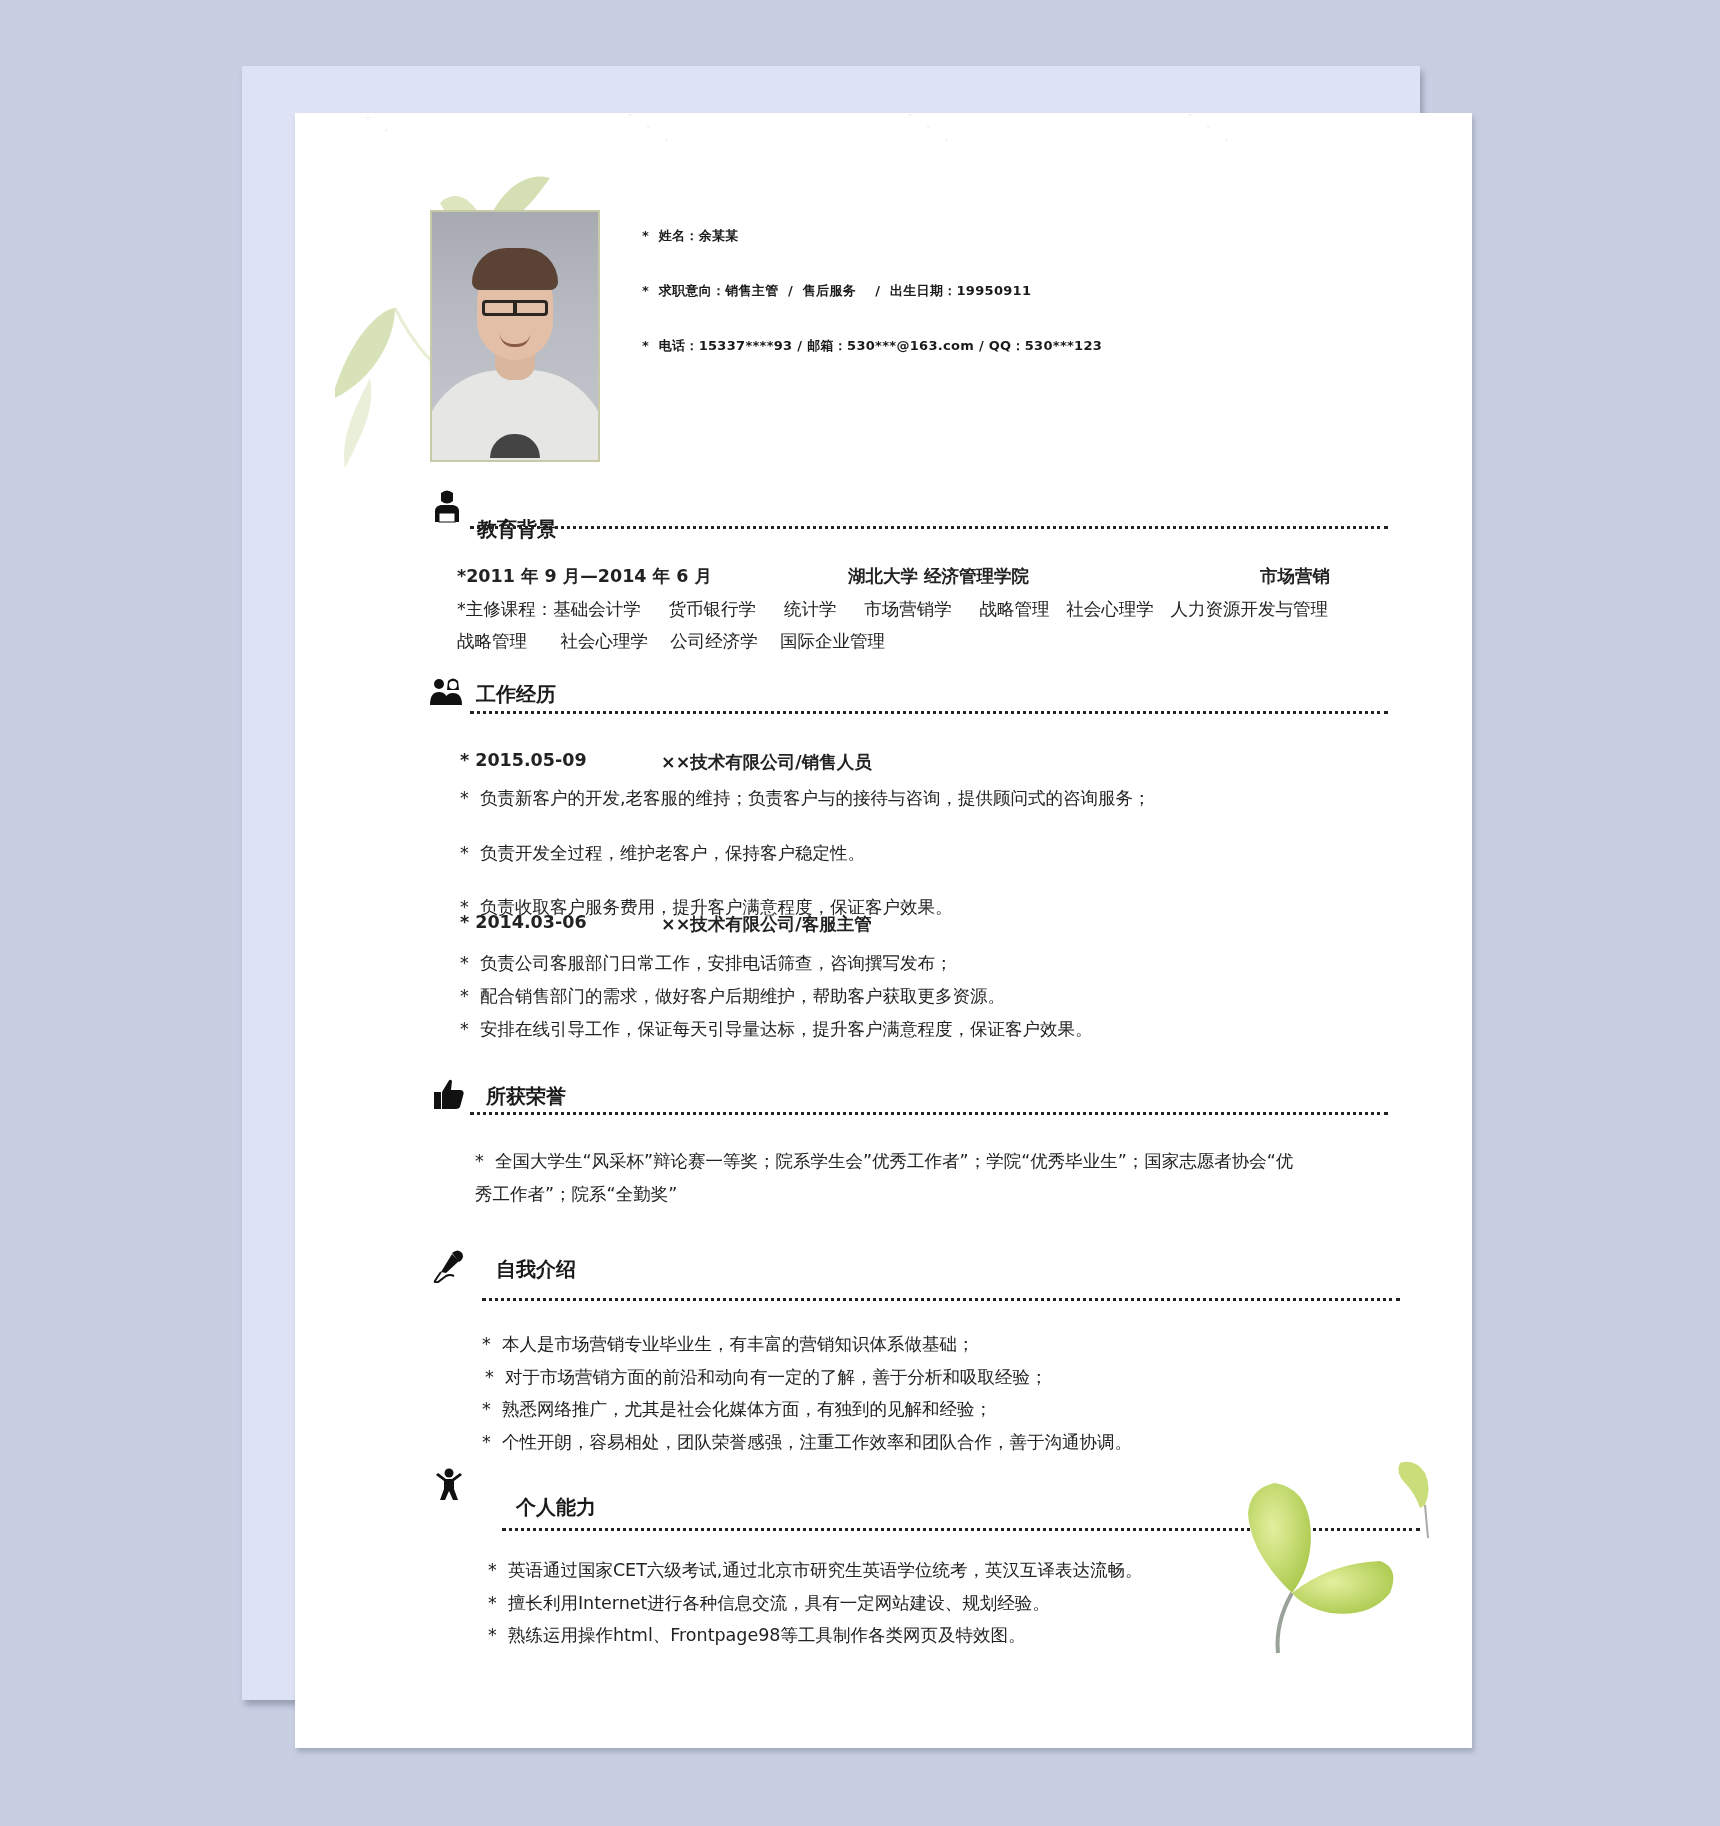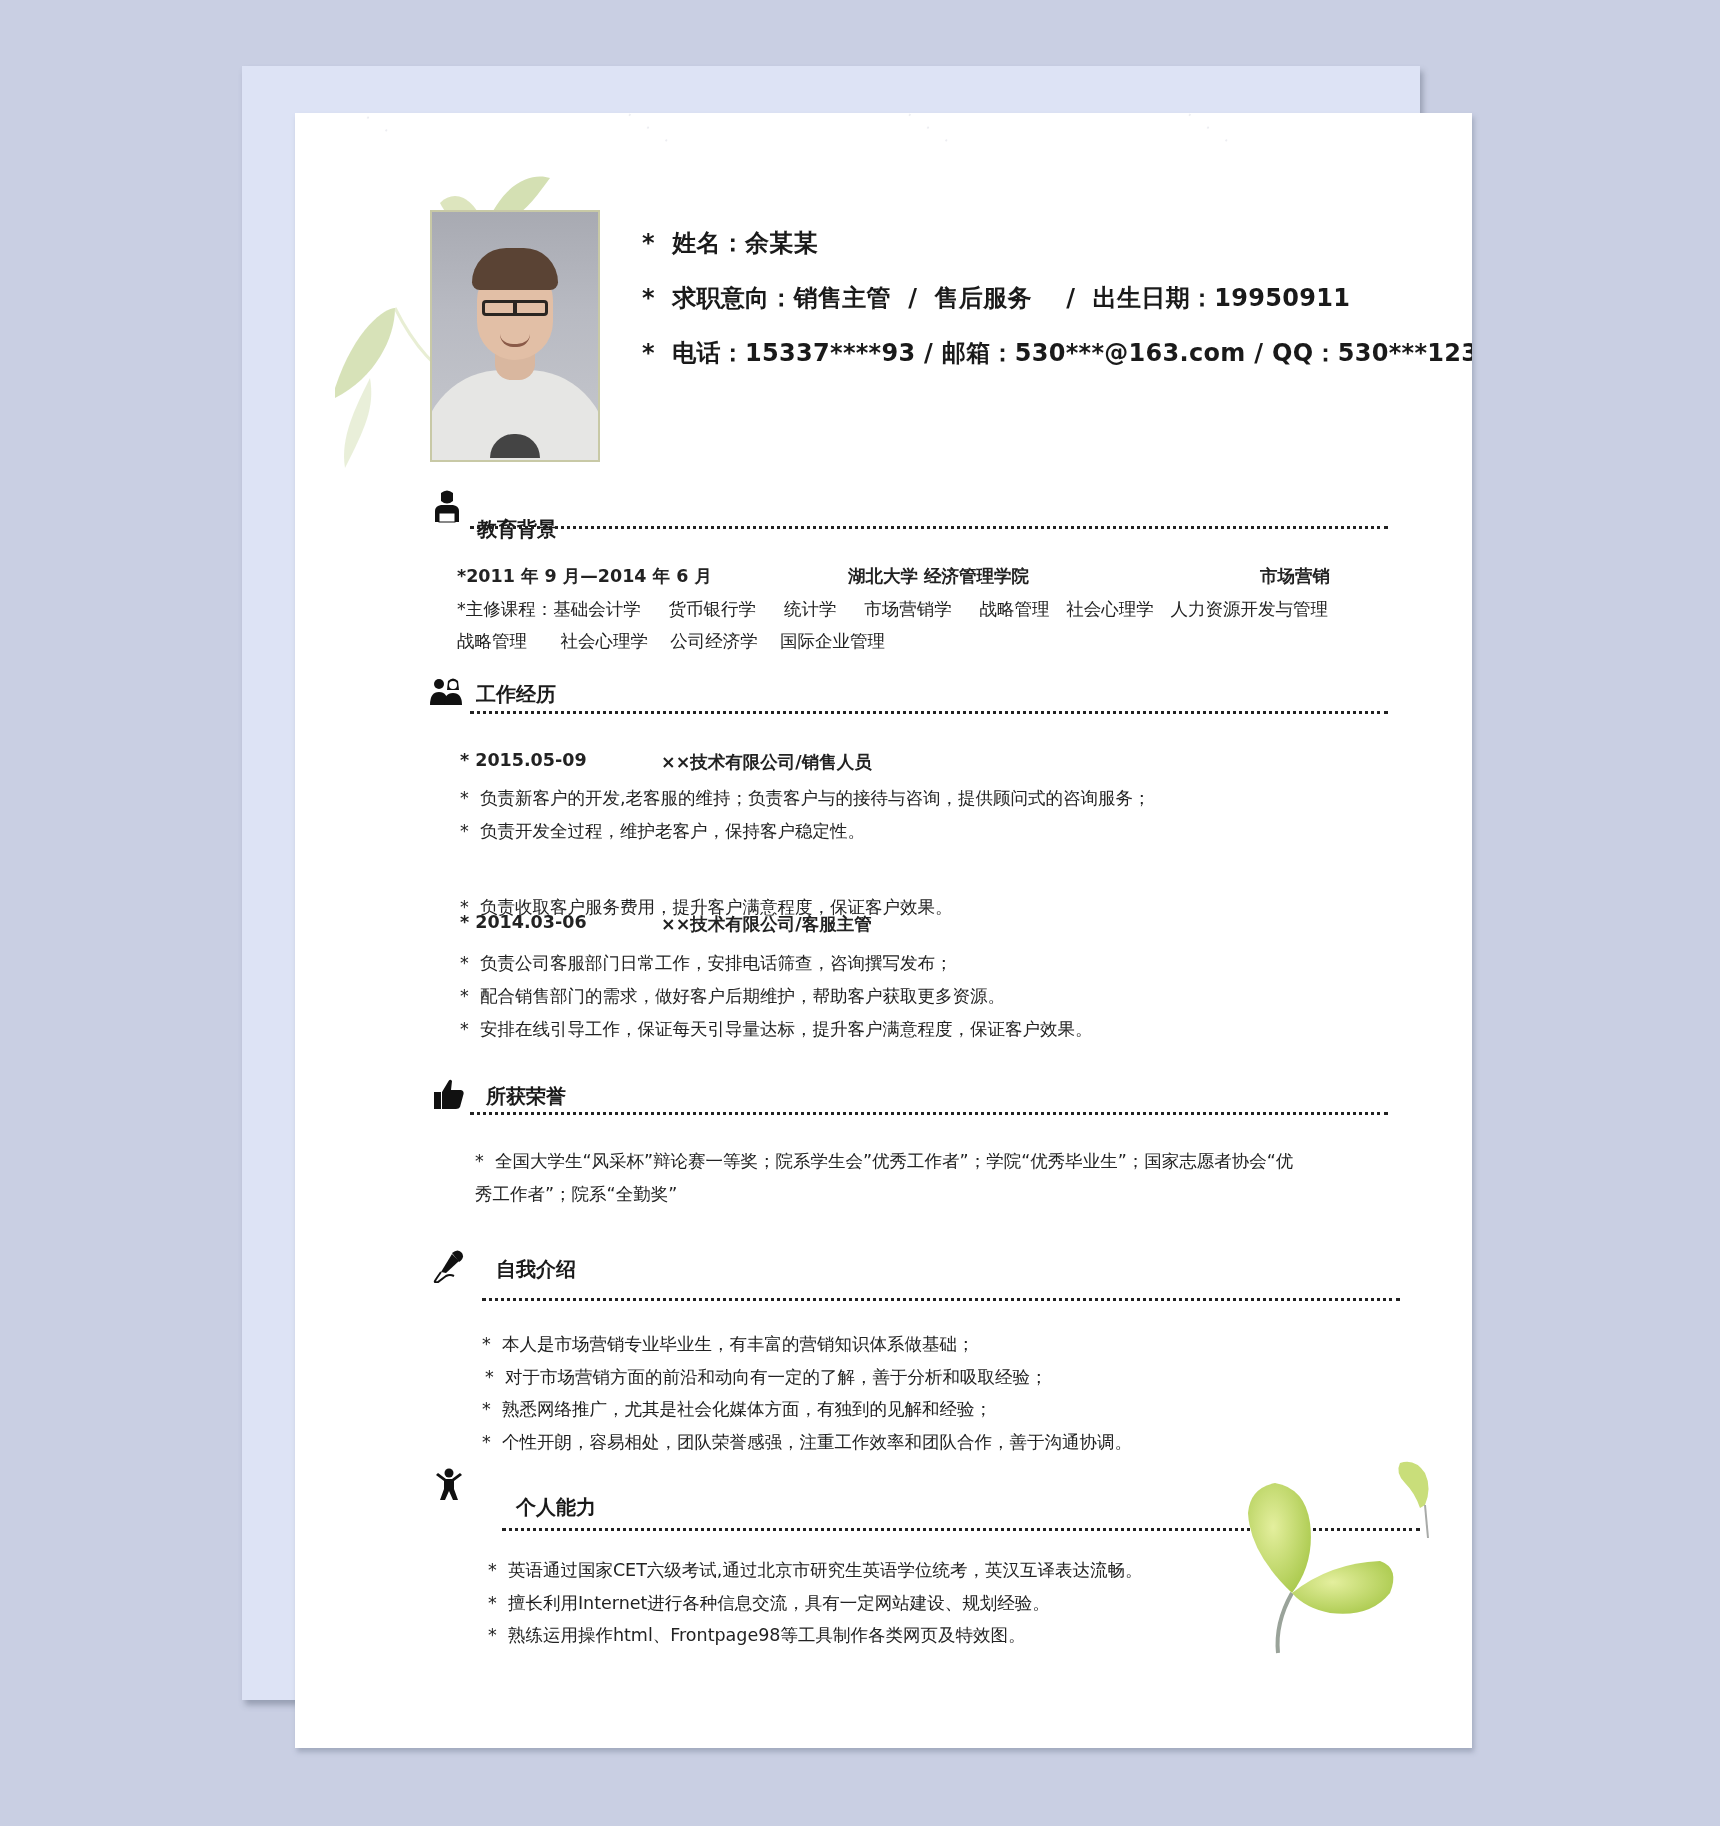--- a/index.html
+++ b/index.html
@@ -74,21 +74,21 @@
     position: absolute; left: 68px; top: 122px; width: 30px; height: 10px;
     border-bottom: 3px solid #8a5a48; border-radius: 0 0 15px 15px;
   }
   .photo .logo {
     position: absolute; left: 58px; bottom: 2px; width: 50px; height: 24px;
     background: #444; border-radius: 25px 25px 0 0;
   }
   .info-line {
     position: absolute; left: 347px;
     font-family: "DejaVu Sans", sans-serif;
-    font-weight: bold; font-size: 24px; letter-spacing: 0.3px;
+    font-weight: bold; font-size: 13px; letter-spacing: 0.3px;
     white-space: pre;
   }
   .section-head {
     position: absolute;
     font-weight: bold; font-size: 20px;
     white-space: nowrap;
   }
   .sec-icon {
     position: absolute; width: 34px; height: 34px;
   }
@@ -155,21 +155,21 @@
     <path d="M19 6 Q24 1 29 6 L30 15 L18 15 Z" fill="#111"></path>
     <circle cx="24" cy="10" r="4" fill="#fff"></circle>
     <path d="M15 30 Q15 18 24 18 Q33 18 33 30 Z" fill="#111"></path>
   </svg>
   <div class="section-head" style="left:181px;top:568px;">工作经历</div>
   <div class="dotline" style="left:175px;top:598px;width:918px;"></div>
 
   <div class="text bold" style="left:165px;top:637px;">* 2015.05-09</div>
   <div class="text bold" style="left:366px;top:637px;">××技术有限公司/销售人员</div>
   <div class="text" style="left:165px;top:673px;">*  负责新客户的开发,老客服的维持；负责客户与的接待与咨询，提供顾问式的咨询服务；</div>
-  <div class="text" style="left:165px;top:706px;">*  负责开发全过程，维护老客户，保持客户稳定性。</div>
+  <div class="text" style="left:165px;top:728px;">*  负责开发全过程，维护老客户，保持客户稳定性。</div>
   <div class="text" style="left:165px;top:739px;margin-top:43px;">*  负责收取客户服务费用，提升客户满意程度，保证客户效果。</div>
 
   <div class="text bold" style="left:165px;top:799px;">* 2014.03-06</div>
   <div class="text bold" style="left:366px;top:799px;">××技术有限公司/客服主管</div>
   <div class="text" style="left:165px;top:838px;">*  负责公司客服部门日常工作，安排电话筛查，咨询撰写发布；</div>
   <div class="text" style="left:165px;top:871px;">*  配合销售部门的需求，做好客户后期维护，帮助客户获取更多资源。</div>
   <div class="text" style="left:165px;top:904px;">*  安排在线引导工作，保证每天引导量达标，提升客户满意程度，保证客户效果。</div>
 
   <svg class="sec-icon" style="left:137px;top:964px;" viewBox="0 0 34 34">
     <rect x="2" y="15" width="7" height="17" fill="#111"></rect>

